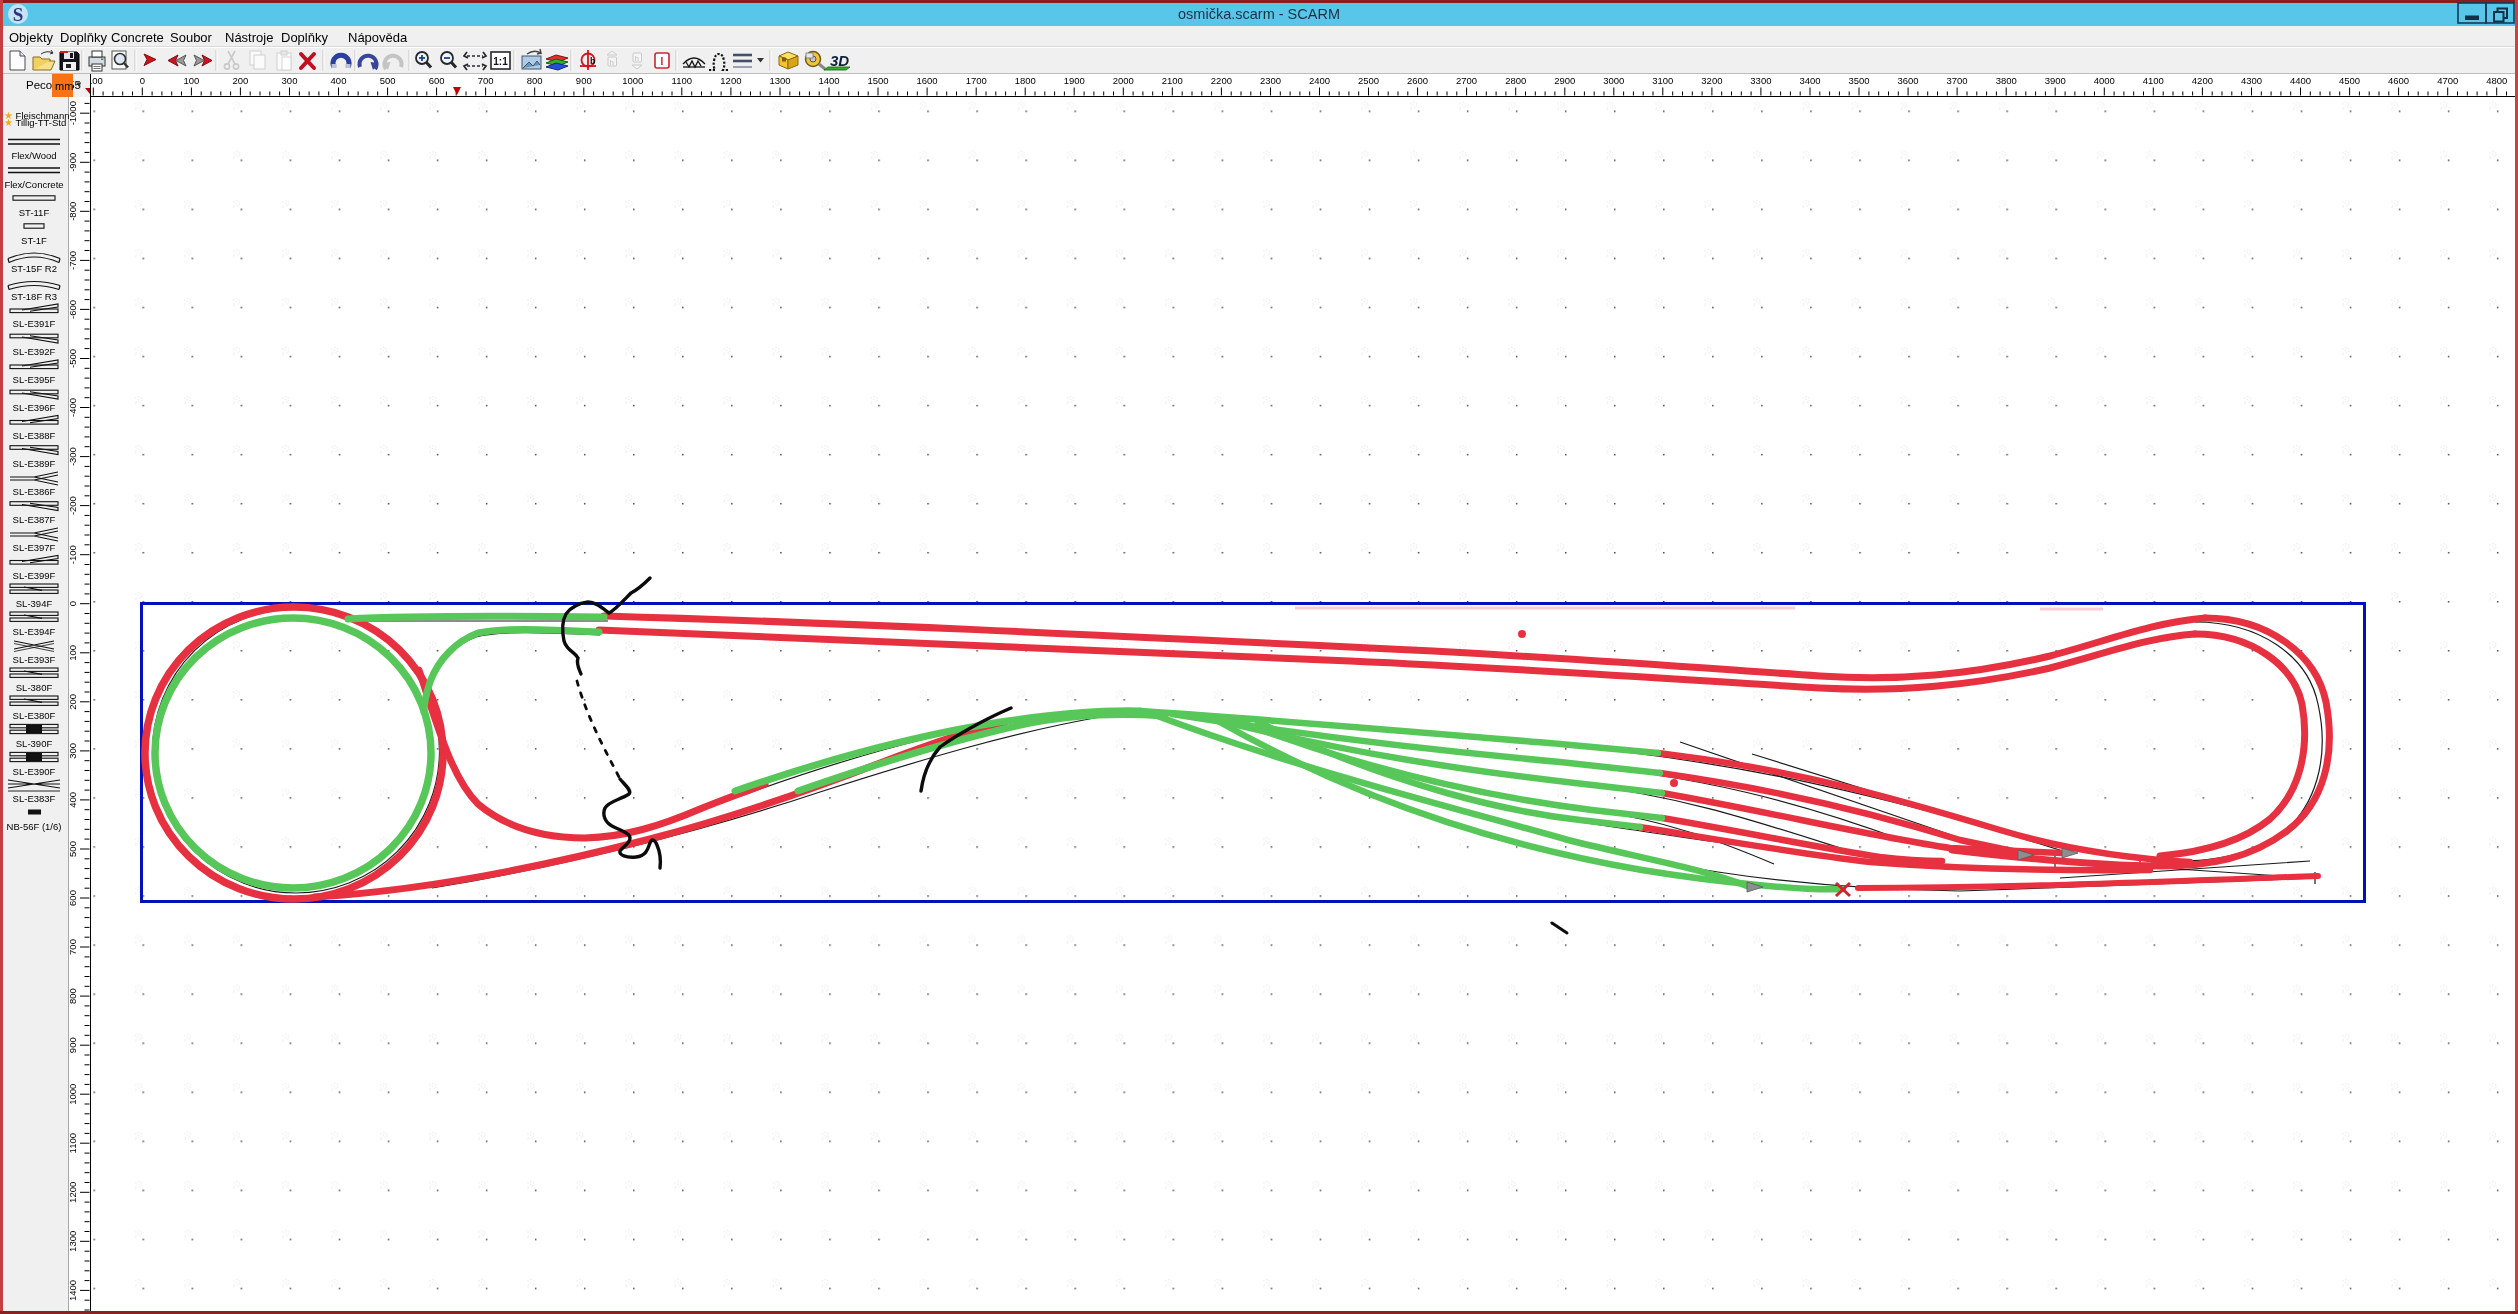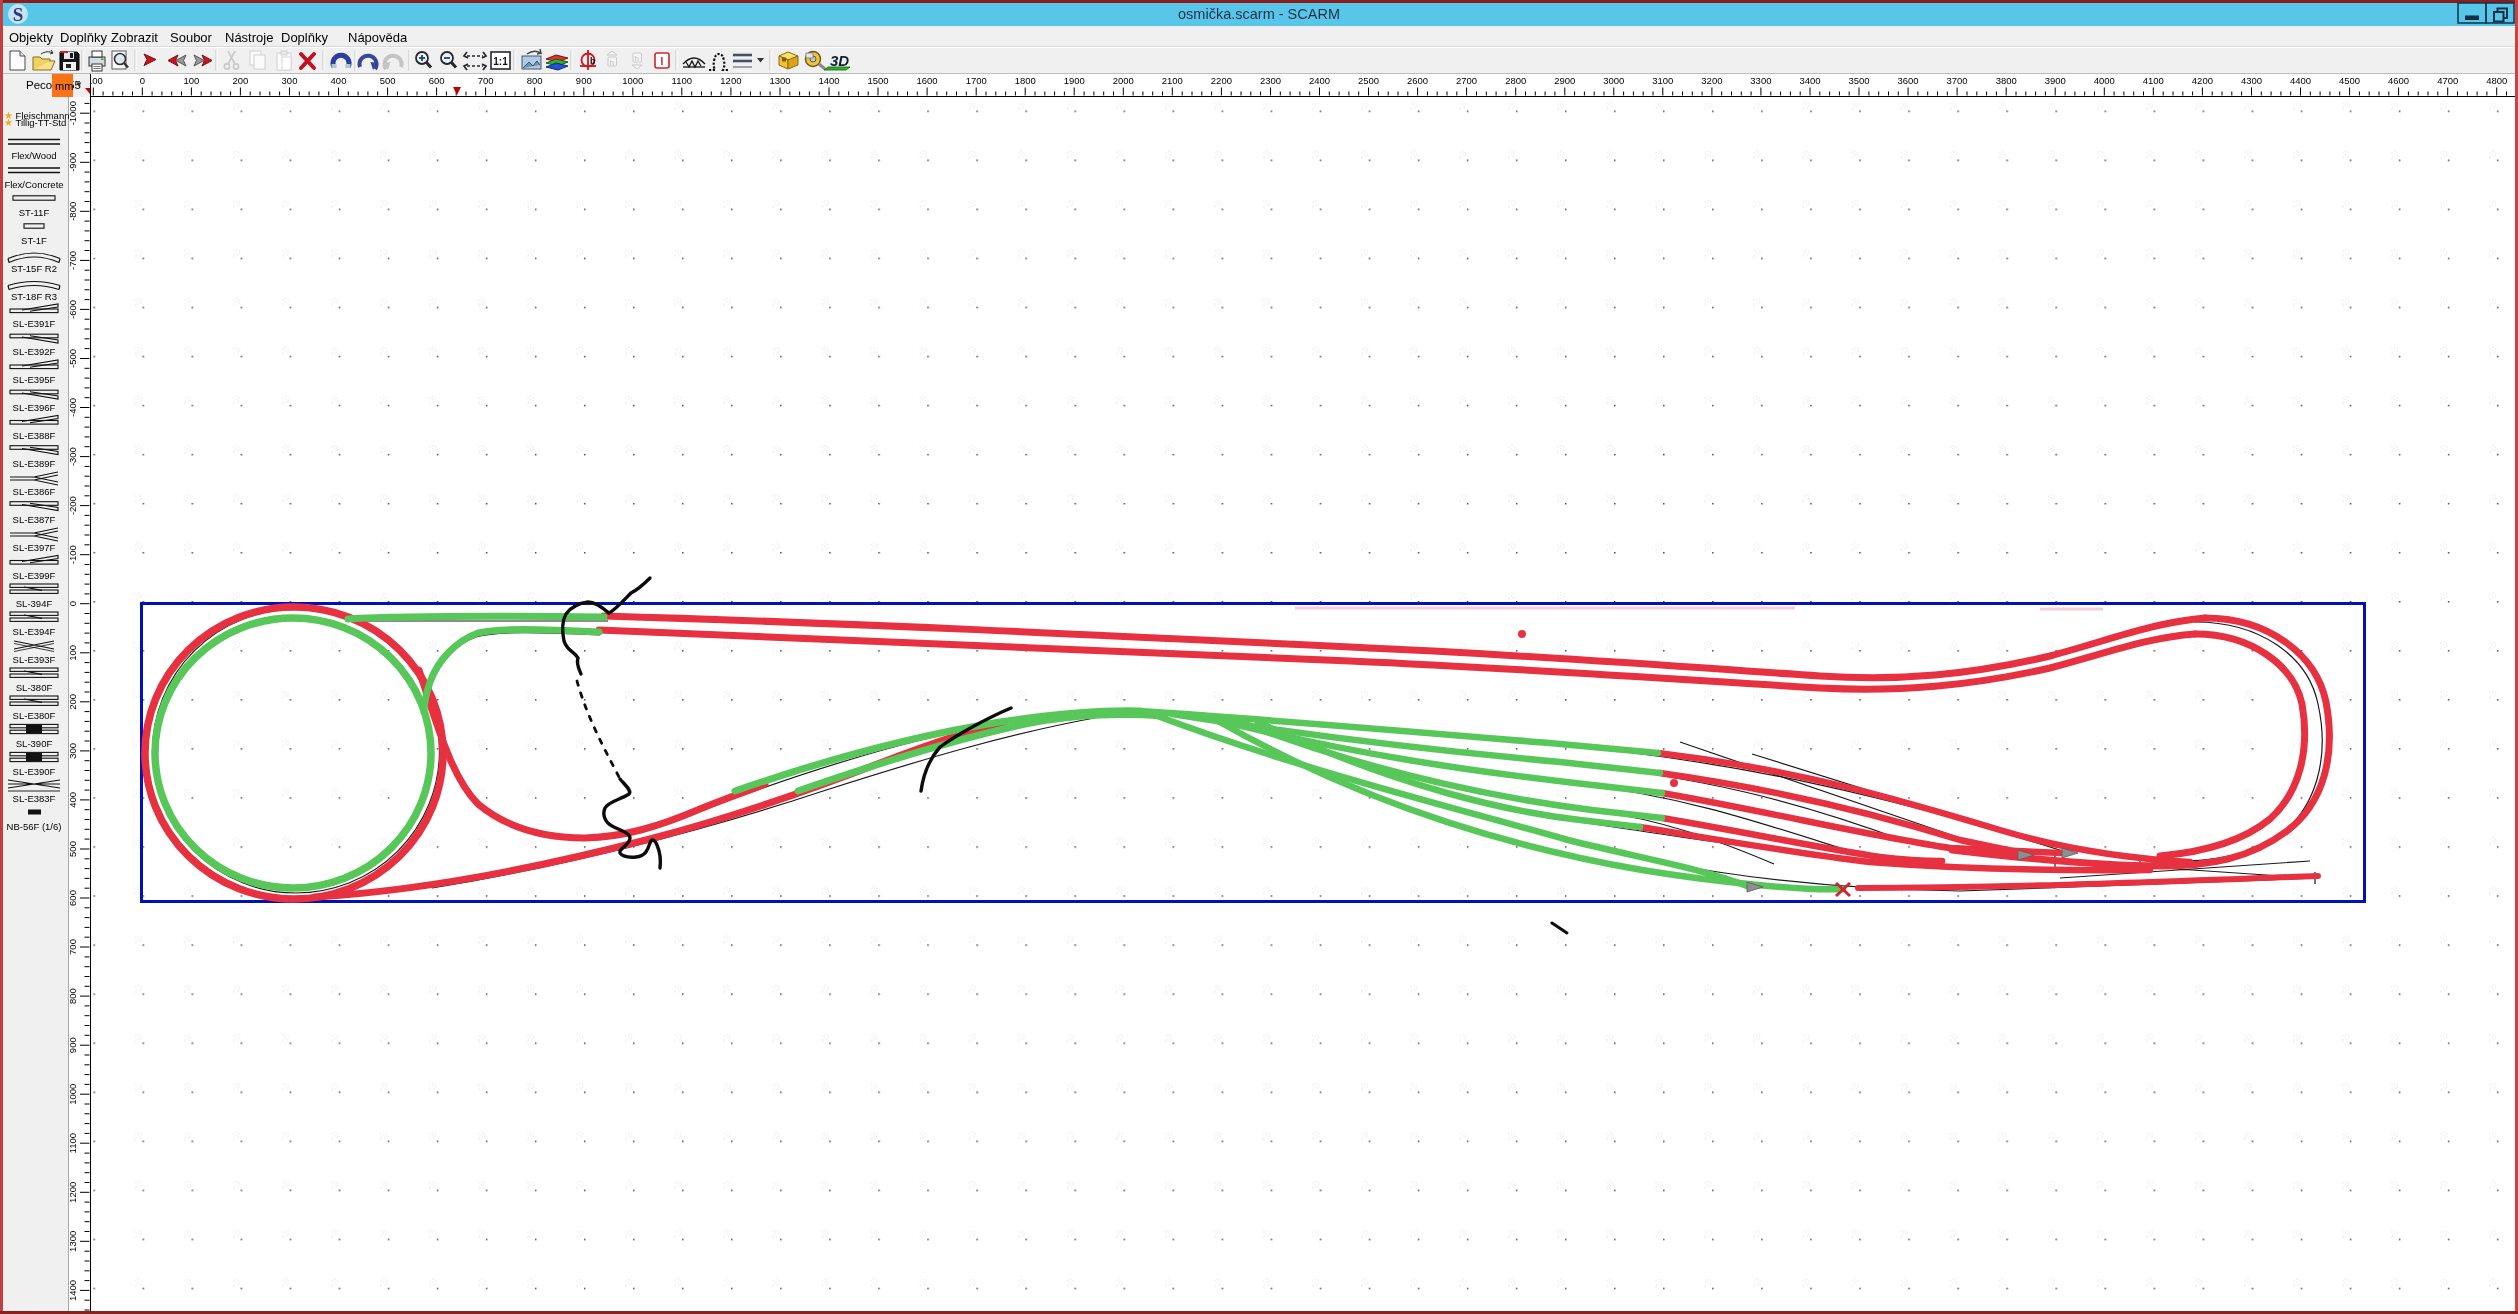--- a/index.html
+++ b/index.html
@@ -26,21 +26,21 @@
  <g fill="none" stroke="#112f47" stroke-width="2">
   <rect x="2497.5" y="8.5" width="9.5" height="9.5"></rect>
   <rect x="2494" y="12" width="9.5" height="9.5" fill="#58c6e9"></rect>
  </g>
 </svg>
 
 <div class="abs" style="left:2.5px;top:25.5px;width:2512.5px;height:21.5px;background:#f0f0f0;border-bottom:1px solid #d9d9d9"></div>
 <div class="abs" style="left:0;top:30px;font-size:13px;color:#000">
  <span class="abs" style="left:9px">Objekty</span>
  <span class="abs" style="left:60px">Doplňky</span>
- <span class="abs" style="left:111px">Zobrazit</span>
+ <span class="abs" style="left:111px">Concrete</span>
  <span class="abs" style="left:170px">Soubor</span>
  <span class="abs" style="left:225px">Nástroje</span>
  <span class="abs" style="left:281px">Doplňky</span>
  <span class="abs" style="left:348px">Nápověda</span>
 </div>
 
 <div class="abs" style="left:2.5px;top:47.5px;width:2512.5px;height:26px;background:#f0f0f0;border-bottom:1px solid #bdbdbd"></div>
 <svg class="abs" style="left:0;top:0" width="900" height="74">
     <path d="M10,51 h10 l5,5 v14 h-15 z" fill="#fdfdff" stroke="#4a4a4a"></path>
     <path d="M20,51 v5 h5" fill="#dce6f2" stroke="#4a4a4a"></path>

